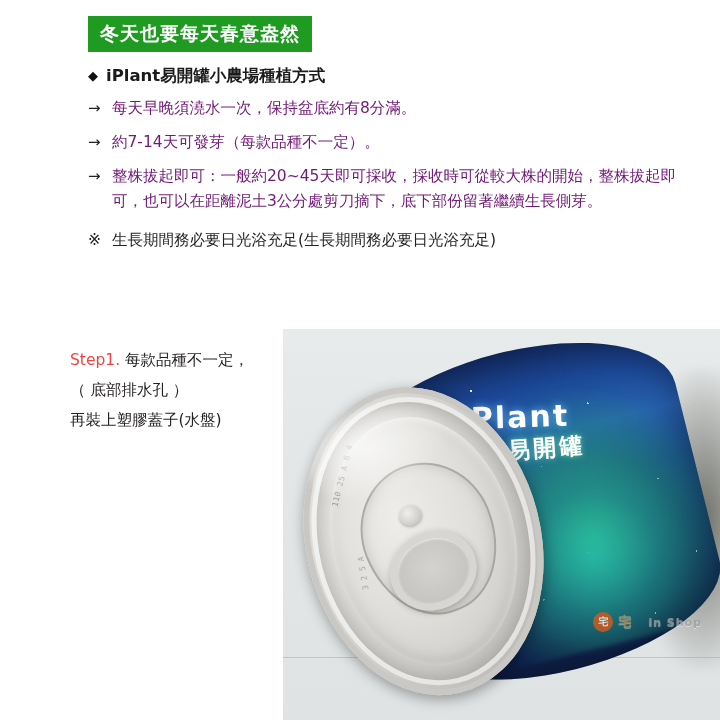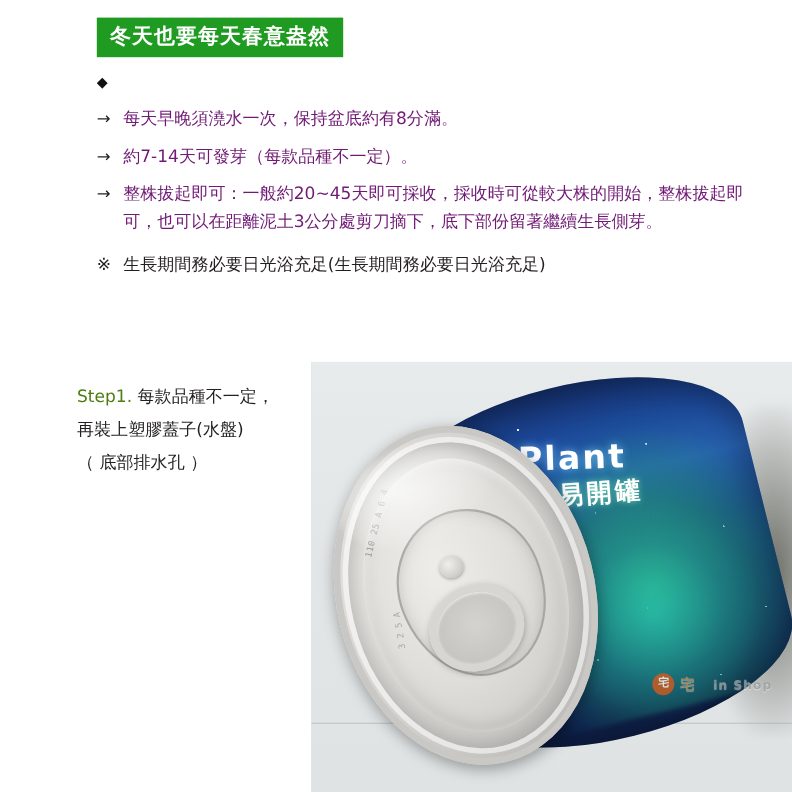--- a/index.html
+++ b/index.html
@@ -103,21 +103,21 @@
   .step-block {
     position: absolute;
     left: 70px;
     top: 345px;
     width: 210px;
     font-size: 15.5px;
     line-height: 1.95;
     color: #231f20;
   }
   .step-block .step-label {
-    color: #4d7c0f;
+    color: #ef4444;
   }
   .step-block .line {
     white-space: nowrap;
   }
 
   
   .photo {
     position: absolute;
     left: 283px;
     top: 329px;
@@ -379,20 +379,21 @@
 <body>
 
 <div class="page">
 
   <div class="banner">冬天也要每天春意盎然</div>
 
   <div class="instructions">
 
     <div class="head-line">
       <span class="diamond">◆</span>
+      <span class="head-text">iPlant易開罐小農場種植方式</span>
     </div>
 
     <div class="bullet">
       <span class="arrow">→</span>
       <span class="btext">每天早晚須澆水一次，保持盆底約有8分滿。</span>
     </div>
 
     <div class="bullet">
       <span class="arrow">→</span>
       <span class="btext">約7-14天可發芽（每款品種不一定）。</span>
@@ -405,22 +406,22 @@
 
     <div class="note">
       <span class="star">※</span>
       <span class="ntext">生長期間務必要日光浴充足(生長期間務必要日光浴充足)</span>
     </div>
 
   </div>
 
   <div class="step-block">
     <div class="line"><span class="step-label">Step1.</span> <span>每款品種不一定，</span></div>
+    <div class="line">（ 底部排水孔 ）</div>
     <div class="line">再裝上塑膠蓋子(水盤)</div>
-    <div class="line">（ 底部排水孔 ）</div>
   </div>
 
   <div class="photo">
     <div class="bg"></div>
     <div class="dark-right"></div>
     <div class="floorline"></div>
 
     <div class="can">
       <div class="can-body">
         <div class="stars"></div>

